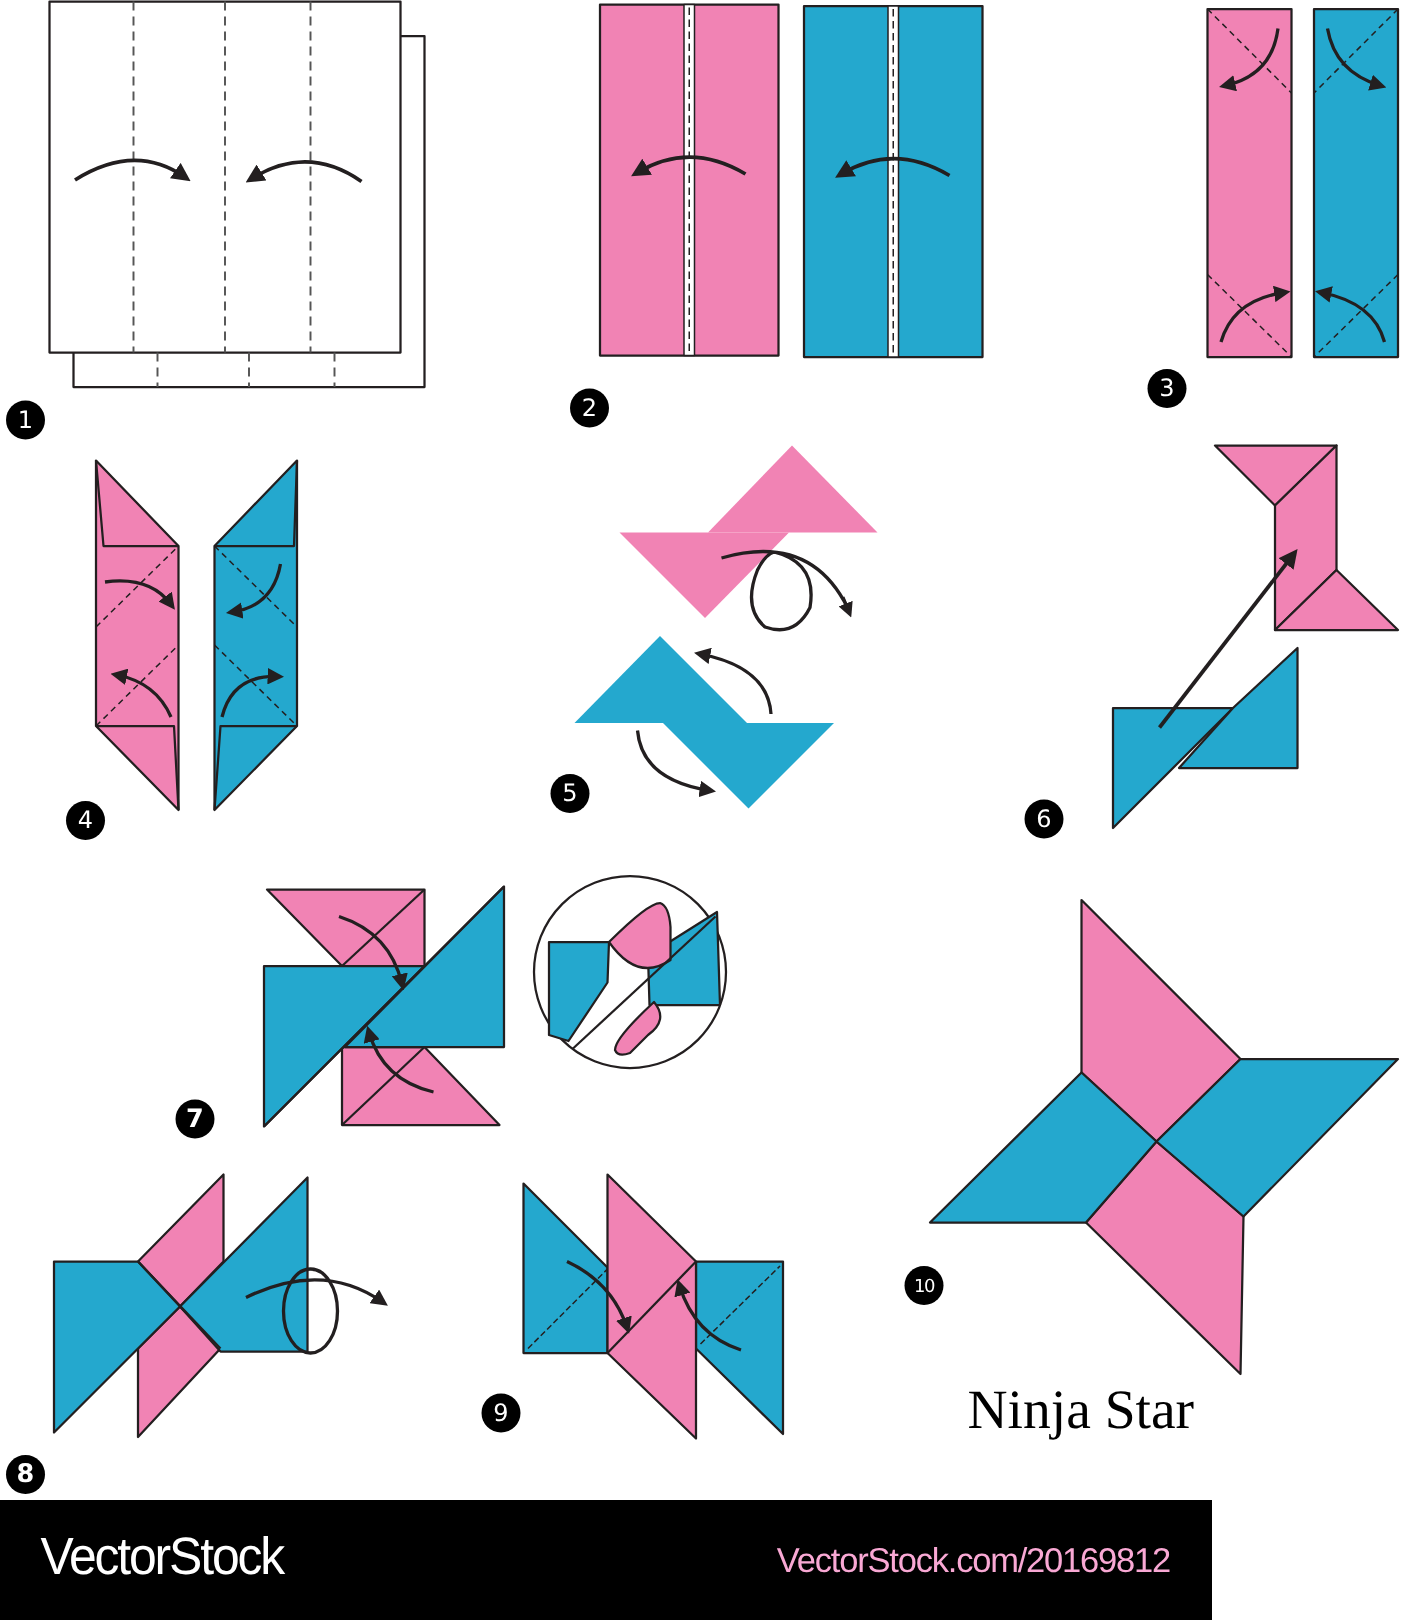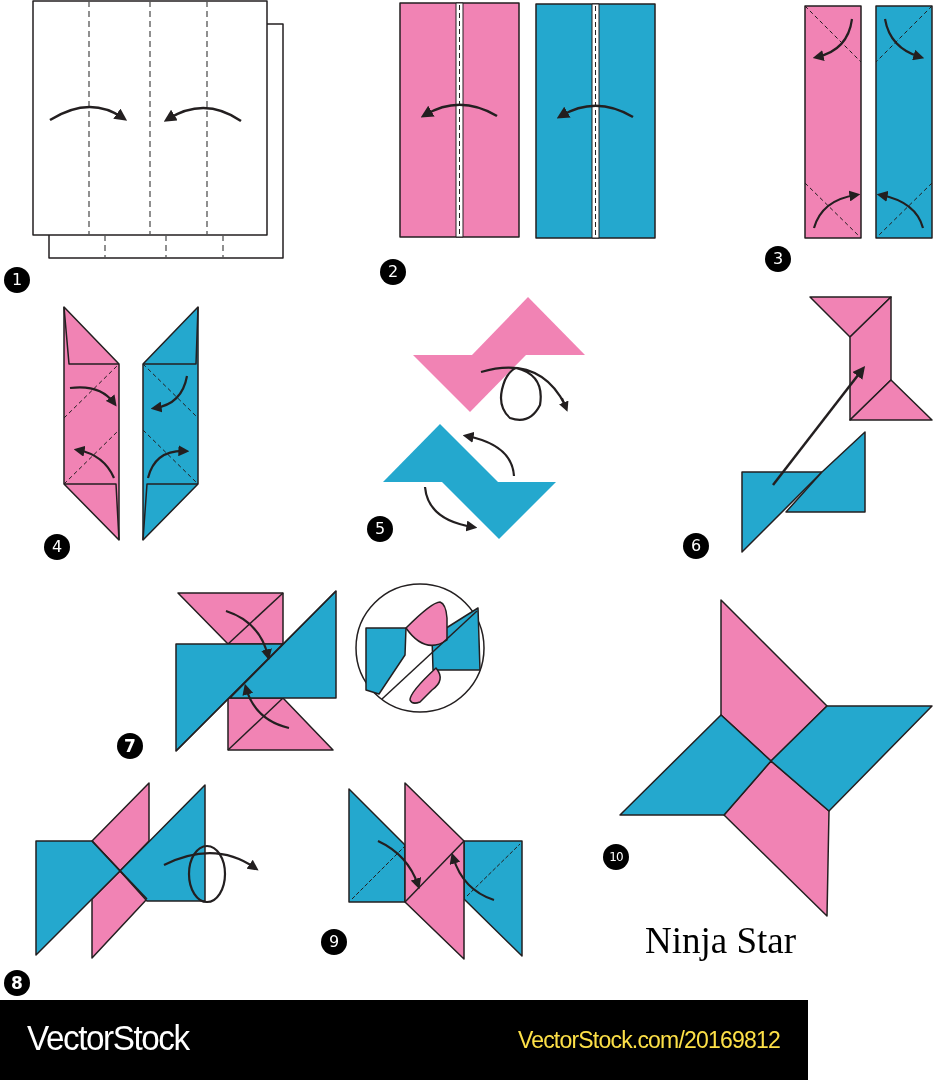--- a/index.html
+++ b/index.html
@@ -7,21 +7,21 @@
   #canvas { position: absolute; left: 0; top: 0; width: 934px; height: 1000px; }
   .step-badge { position: absolute; width: 26px; height: 26px; border-radius: 50%; background: #000; color: #fff;
     font-family: "DejaVu Sans", sans-serif; font-size: 16px; line-height: 26px; text-align: center; }
   .step-badge.small { font-size: 12px; letter-spacing: -1px; }
   .step-badge.bold { font-weight: bold; font-size: 17px; }
   #title { position: absolute; left: 645px; top: 922px; font-family: Liberation Serif, serif; font-size: 37px;
     color: #000000; letter-spacing: 0px; line-height: 1; }
   #footer { position: absolute; left: 0; top: 1000px; width: 808px; height: 80px; background: #000; }
   #footer-brand { position: absolute; left: 27px; top: 18px; color: #fff; font-family: "Liberation Sans", sans-serif;
     font-size: 35px; letter-spacing: -1.5px; transform: scaleX(0.95); transform-origin: left; }
-  #footer-id { position: absolute; right: 28px; top: 27px; color: #fde047; font-family: "Liberation Sans", sans-serif;
+  #footer-id { position: absolute; right: 28px; top: 27px; color: #f9a8d4; font-family: "Liberation Sans", sans-serif;
     font-size: 23px; letter-spacing: -0.8px; }
 </style>
 </head>
 <body>
 
 <svg id="canvas" viewBox="0 0 934 1000" width="934" height="1000" xmlns="http://www.w3.org/2000/svg">
   <defs>
     <marker id="ah" viewBox="0 0 10 10" refX="6" refY="5" markerWidth="5" markerHeight="5" orient="auto-start-reverse">
       <path d="M0,0 L10,5 L0,10 z" fill="#231f20"></path>
     </marker>

